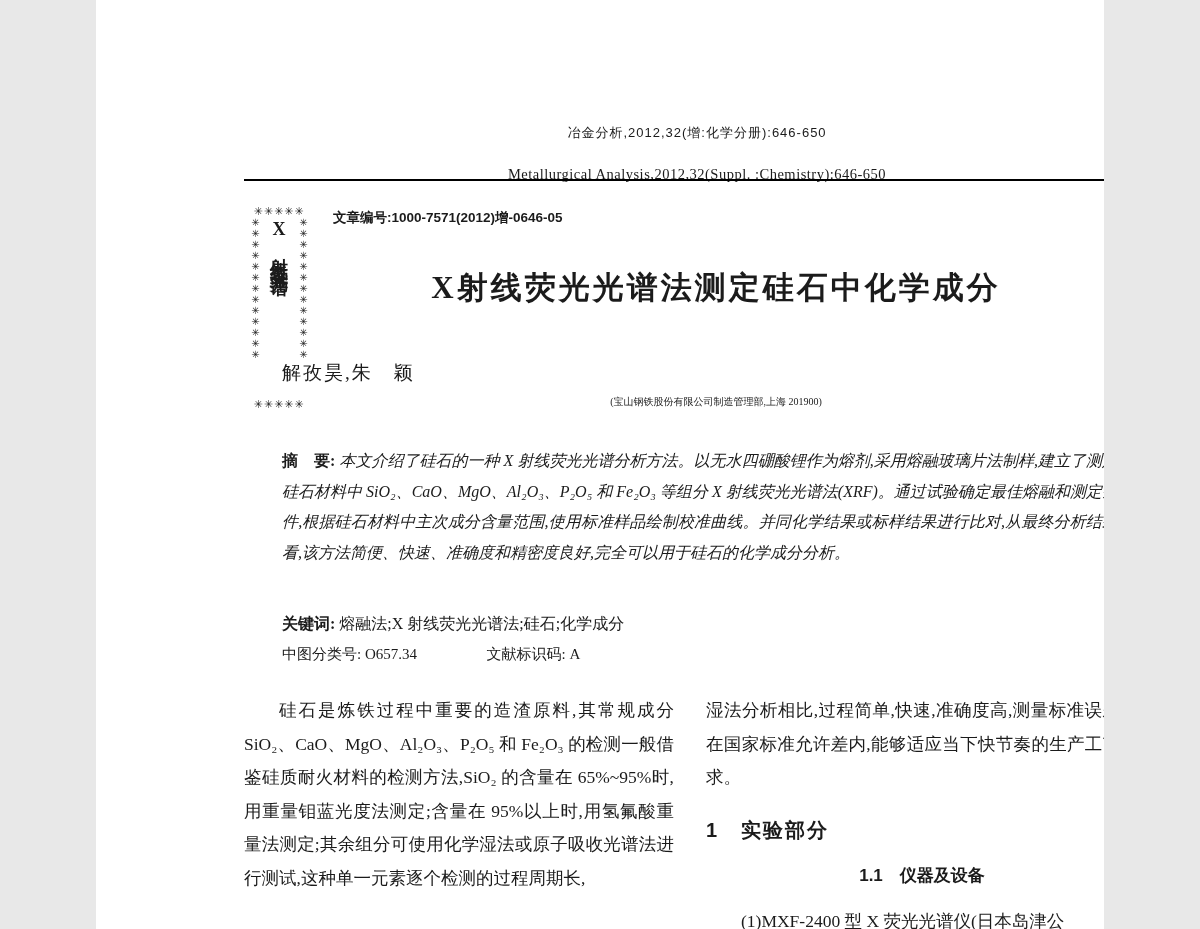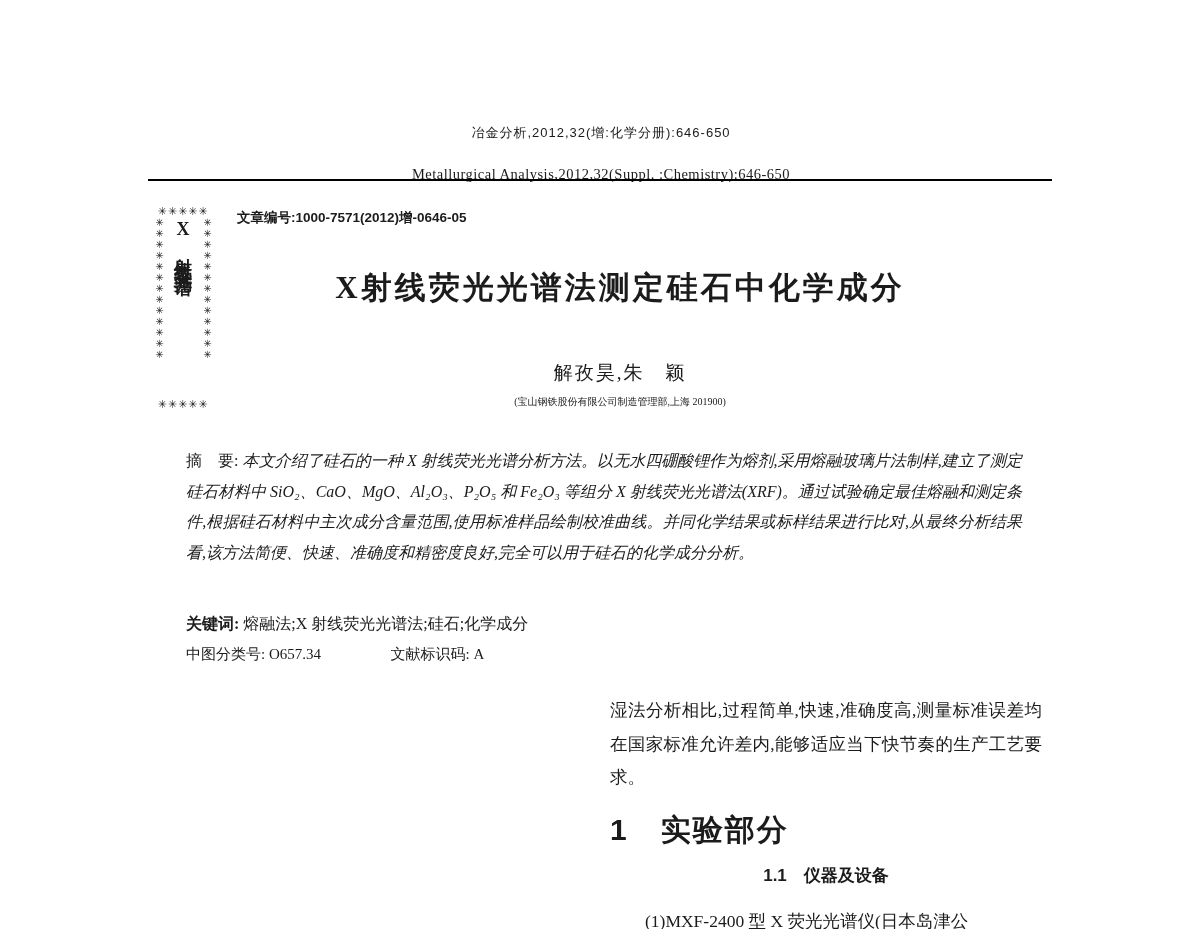--- a/index.html
+++ b/index.html
@@ -1,19 +1,19 @@
 <!DOCTYPE html>
 <html><head>
 <meta charset="utf-8">
 <style>
   * { margin: 0; padding: 0; box-sizing: border-box; }
   html, body { background: #e8e8e8; }
   .page {
     position: relative;
-    width: 1200px;
+    width: 1008px;
     height: 929px;
     margin: 0 auto;
     background: #ffffff;
     color: #1b1b1b;
     font-family: "Liberation Serif", "DejaVu Serif", serif;
     overflow: hidden;
   }
 
   
   .masthead {
@@ -104,24 +104,23 @@
     top: 267px;
     width: 900px;
     text-align: center;
     font-size: 31px;
     font-weight: 700;
     letter-spacing: 3px;
   }
 
   .authors {
     position: absolute;
-    left: 170px;
+    left: 186px;
     top: 360px;
     width: 900px;
-    text-align: center;
     font-size: 19px;
     letter-spacing: 2px;
   }
 
   .affiliation {
     position: absolute;
     left: 170px;
     top: 395px;
     width: 900px;
     text-align: center;
@@ -130,21 +129,21 @@
 
   .abstract {
     position: absolute;
     left: 186px;
     top: 446px;
     width: 836px;
     font-size: 16px;
     line-height: 30.5px;
     text-align: justify;
   }
-  .abstract .label { font-weight: 400; font-style: normal; }
+  .abstract .label { font-weight: 700; font-style: normal; }
   .abstract .abstract-text { font-style: italic; }
 
   .keywords {
     position: absolute;
     left: 186px;
     top: 614px;
     width: 836px;
     font-size: 16px;
   }
   .keywords .label { font-weight: 700; }
@@ -165,21 +164,21 @@
     font-size: 17.5px;
     line-height: 33.5px;
     text-align: justify;
   }
   .col.left  { left: 148px; width: 430px; }
   .col.right { left: 610px; width: 432px; }
   .col p.indent { text-indent: 2em; }
 
   .col h2 {
     margin-top: 20px;
-    font-size: 30px;
+    font-size: 20px;
     font-weight: 700;
     letter-spacing: 2px;
     line-height: 30px;
     text-align: left;
     font-family: "Liberation Sans", "DejaVu Sans", sans-serif;
   }
   .col h3 {
     margin-top: 18px;
     font-size: 17px;
     font-weight: 700;
@@ -230,20 +229,23 @@
   </div>
 
   <div class="clc-line">
     <span class="label">中图分类号:</span>
     <span>O657.34</span>
     <span class="gap"></span>
     <span class="label">文献标识码:</span>
     <span>A</span>
   </div>
 
+  <div class="col left">
+    <p class="indent">硅石是炼铁过程中重要的造渣原料,其常规成分 SiO₂、CaO、MgO、Al₂O₃、P₂O₅ 和 Fe₂O₃ 的检测一般借鉴硅质耐火材料的检测方法,SiO₂ 的含量在 65%~95%时,用重量钼蓝光度法测定;含量在 95%以上时,用氢氟酸重量法测定;其余组分可使用化学湿法或原子吸收光谱法进行测试,这种单一元素逐个检测的过程周期长,</p>
+  </div>
 
   <div class="col right">
     <p>湿法分析相比,过程简单,快速,准确度高,测量标准误差均在国家标准允许差内,能够适应当下快节奏的生产工艺要求。</p>
     <h2>1　实验部分</h2>
     <h3>1.1　仪器及设备</h3>
     <p class="indent">(1)MXF-2400 型 X 荧光光谱仪(日本岛津公</p>
   </div>
 
 </div>
 

